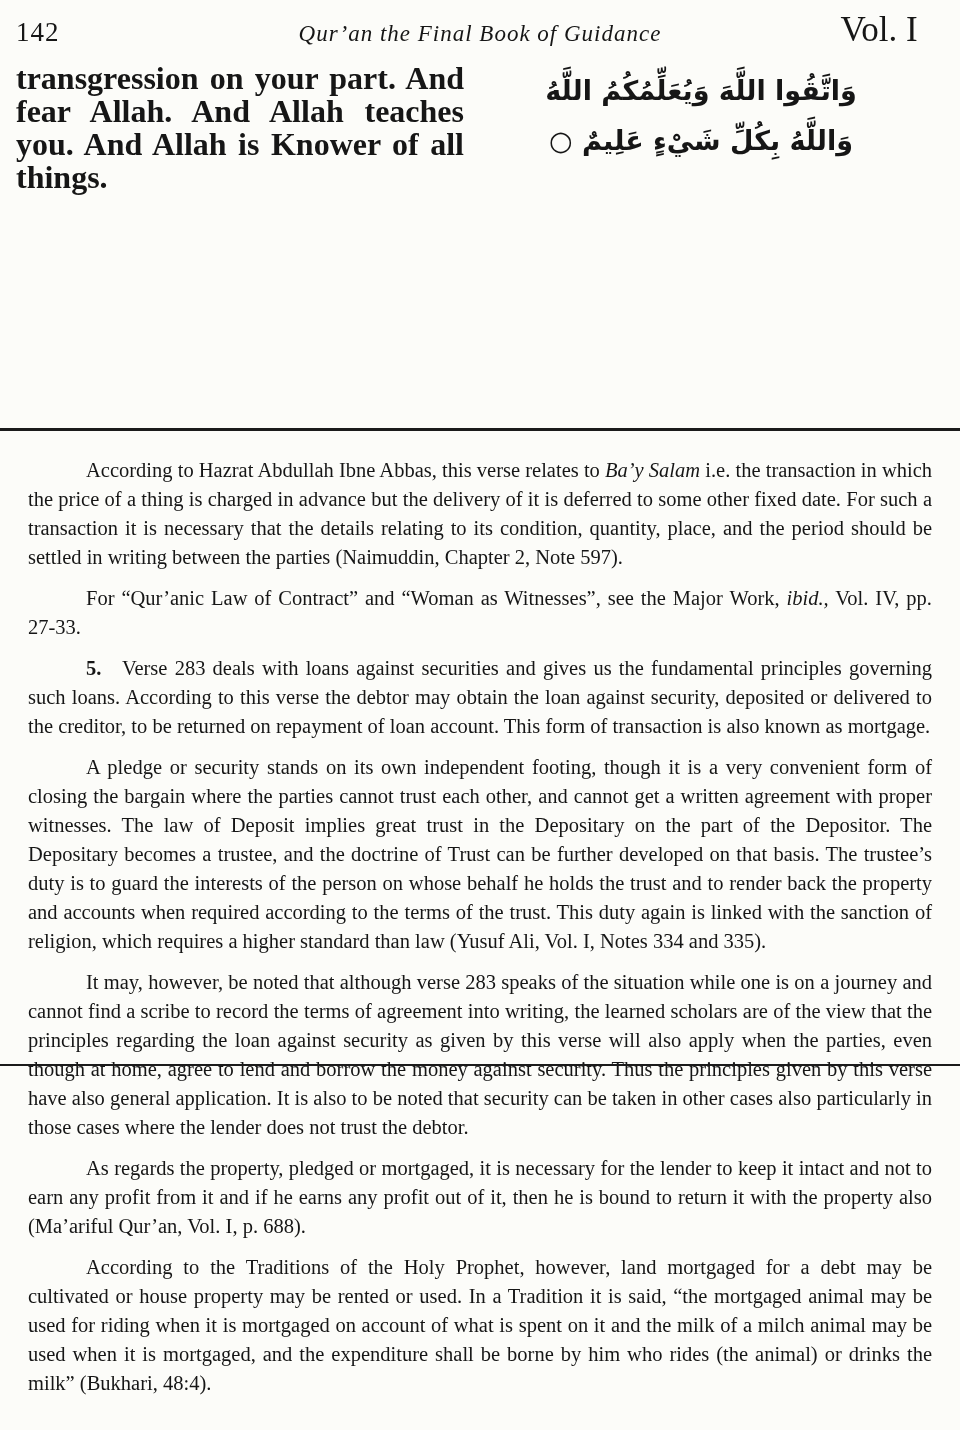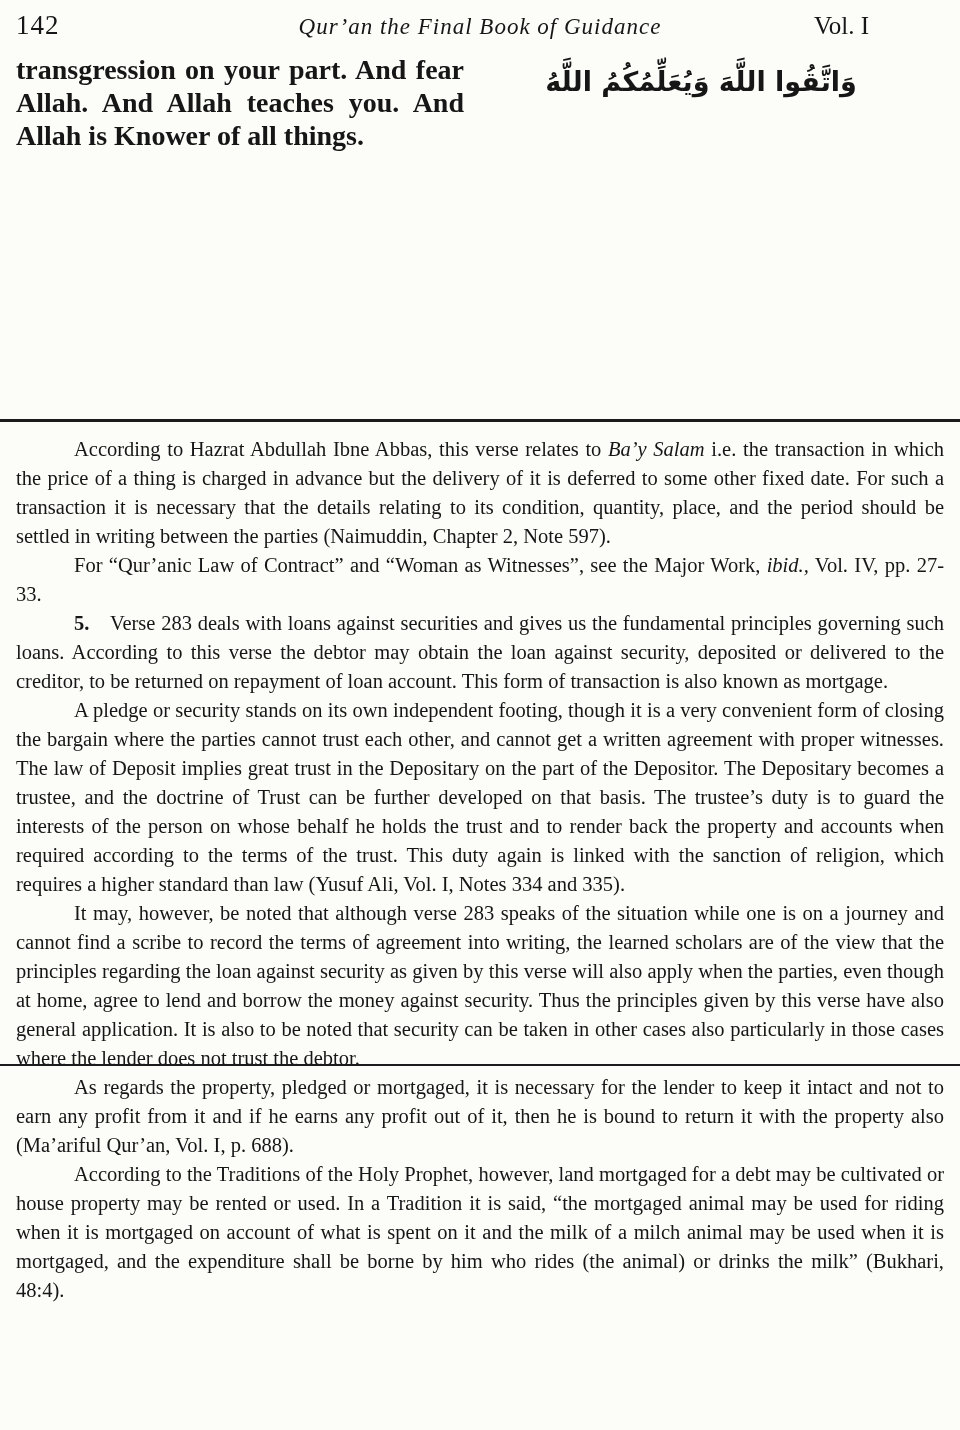--- a/index.html
+++ b/index.html
@@ -17,31 +17,31 @@
     padding: 8px 12px 0;
   }
   
   .header {
     display: flex;
     align-items: baseline;
     padding: 2px 4px 4px;
   }
   .page-num { width: 130px; font-size: 27px; letter-spacing: 1px; }
   .book-title { flex: 1; text-align: center; font-style: italic; font-size: 23px; letter-spacing: 1px; }
-  .volume { width: 130px; text-align: left; font-size: 25px; }
+  .volume { width: 130px; text-align: center; font-size: 35px; }
   
   .top-section {
     display: flex;
     padding: 8px 4px 0;
     min-height: 362px;
   }
   .translation {
     width: 448px;
     font-weight: bold;
-    font-size: 28px;
+    font-size: 32px;
     line-height: 33px;
     text-align: justify;
   }
   .translation p { margin: 0; }
   .translation p + p { margin-top: 30px; }
   .translation sup { font-size: 0.62em; line-height: 0; }
   .arabic {
     flex: 1;
     direction: rtl;
     text-align: right;
@@ -63,21 +63,21 @@
     left: 0; right: 0; bottom: 8px;
     border-top: 2px solid #1b1b1b;
   }
   
   .footnotes {
     padding: 13px 4px 0;
     font-size: 20.5px;
     line-height: 29px;
     text-align: justify;
   }
-  .fn-para { margin: 0; text-indent: 58px; }
+  .fn-para { margin: 12px; text-indent: 58px; }
   .bold { font-weight: bold; }
   .italic { font-style: italic; }
 </style>
 </head>
 <body>
 
 <div class="page">
 
   <div class="header">
     <div class="page-num">142</div>
@@ -85,20 +85,21 @@
     <div class="volume">Vol. I</div>
   </div>
 
   <div class="top-section">
     <div class="translation">
       <p><span>transgression on your part. And fear Allah. And Allah teaches you. And Allah is Knower of all things.</span></p>
     </div>
     <div class="arabic" dir="rtl">
       <div class="verse v1">
         <div>وَاتَّقُوا اللَّهَ وَيُعَلِّمُكُمُ اللَّهُ</div>
+        <div>وَاللَّهُ بِكُلِّ شَيْءٍ عَلِيمٌ ○</div>
       </div>
     </div>
   </div>
 
   <hr class="divider">
 
   <div class="footnotes">
       <p class="fn-para"><span>According to Hazrat Abdullah Ibne Abbas, this verse relates to </span><span class="italic">Ba’y Salam</span><span> i.e. the transaction in which the price of a thing is charged in advance but the delivery of it is deferred to some other fixed date. For such a transaction it is necessary that the details relating to its condition, quantity, place, and the period should be settled in writing between the parties (Naimuddin, Chapter 2, Note 597).</span></p>
       <p class="fn-para"><span>For “Qur’anic Law of Contract” and “Woman as Witnesses”, see the Major Work, </span><span class="italic">ibid.,</span><span> Vol. IV, pp. 27-33.</span></p>
       <p class="fn-para"><span class="bold">5.</span><span> Verse 283 deals with loans against securities and gives us the fundamental principles governing such loans. According to this verse the debtor may obtain the loan against security, deposited or delivered to the creditor, to be returned on repayment of loan account. This form of transaction is also known as mortgage.</span></p>

